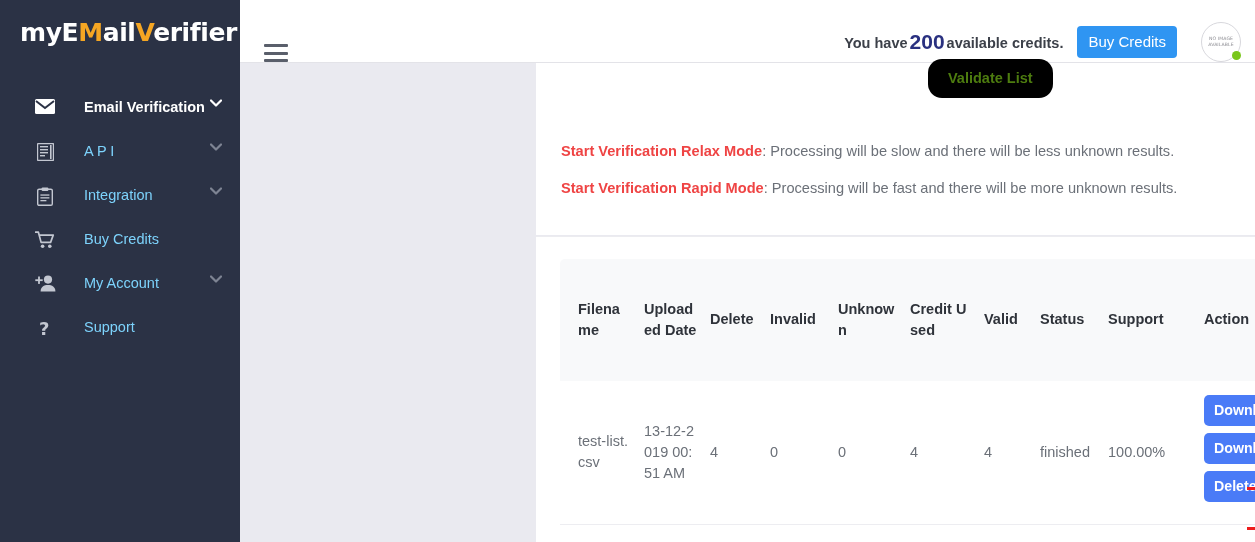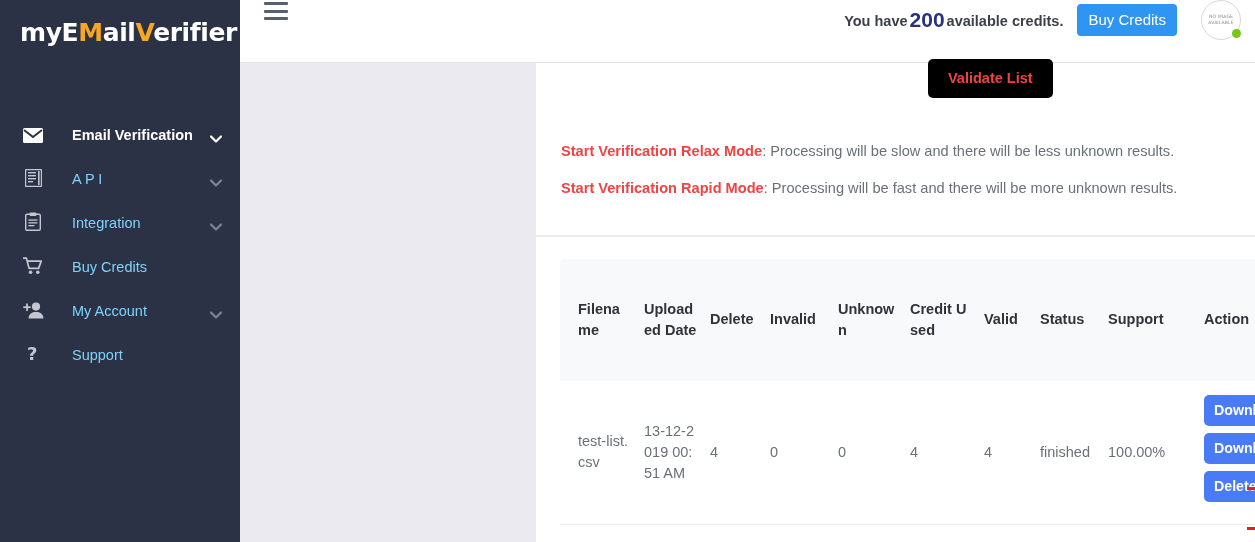--- a/index.html
+++ b/index.html
@@ -29,23 +29,23 @@
     letter-spacing: -0.4px;
     color: #ffffff;
     white-space: nowrap;
     font-family: "DejaVu Sans", sans-serif;
   }
   .brand-logo .accent { color: #f5a623; }
   .brand-logo .vee { color: #f5a623; }
 
   .nav { padding-top: 34px; }
   .nav-item {
-    display: flex; align-items: flex-end;
+    display: flex; align-items: flex-start;
     height: 44px;
-    padding: 0 18px 0 20px;
+    padding: 0 18px 0 32px;
     cursor: pointer;
     position: relative;
   }
   .nav-ico {
     width: 26px; flex: 0 0 26px;
     display: flex; align-items: center; justify-content: center;
     color: #c3c7d1;
   }
   .nav-ico svg { display: block; }
   .nav-label {
@@ -68,21 +68,21 @@
   #main {
     flex: 1 1 auto;
     height: 542px;
     position: relative;
     background: #eaeaf0;
   }
   .topbar {
     height: 63px;
     background: #ffffff;
     border-bottom: 1px solid #e3e3e8;
-    display: flex; align-items: flex-start;
+    display: flex; align-items: flex-end;
     padding: 0 14px 0 24px;
     position: relative;
   }
   .hamburger {
     width: 24px; height: 18px;
     display: flex; flex-direction: column; justify-content: space-between;
     cursor: pointer;
     margin-top: 2px;
   }
   .hamburger span {
@@ -156,23 +156,23 @@
   #card-top { top: 0px; height: 172px; }
   #card-table {
     top: 173px;
     height: 369px;
     border-top: 1px solid #ececf0;
   }
   .validate-btn {
     position: absolute;
     left: 392px; top: -4px;
     background: #000000;
-    color: #ef4444;
+    color: #4d7c0f;
     border: none;
-    border-radius: 5px;
+    border-radius: 14px;
     font-size: 14.5px;
     font-weight: 700;
     font-family: "Liberation Sans", sans-serif;
     padding: 11px 20px 12px;
     cursor: pointer;
   }
   .modes {
     position: absolute;
     left: 25px; top: 80px;
     width: 850px;

